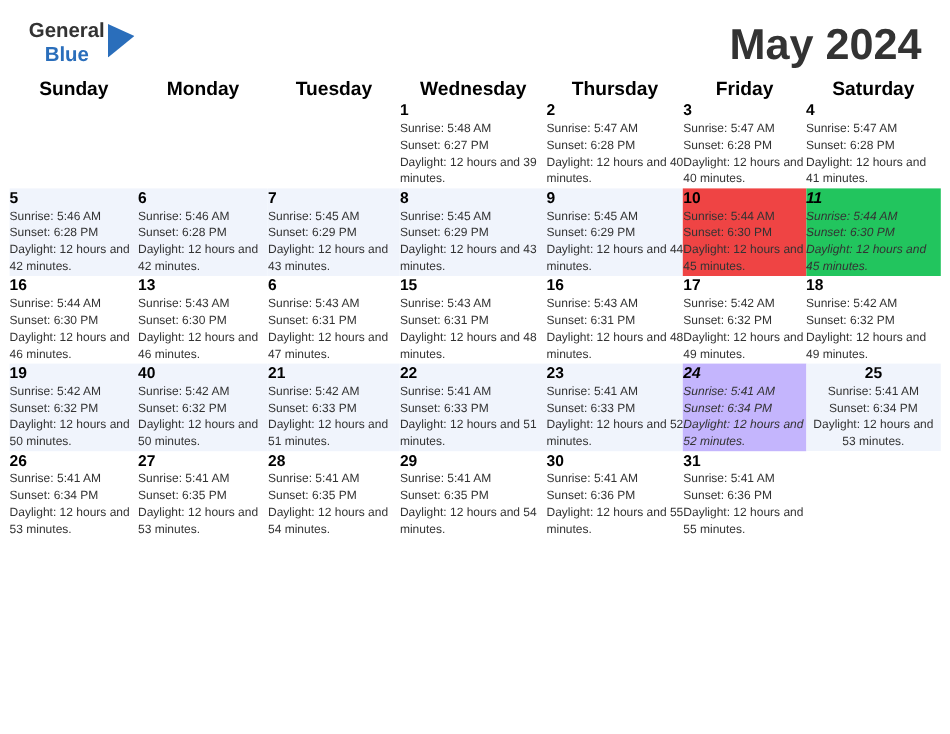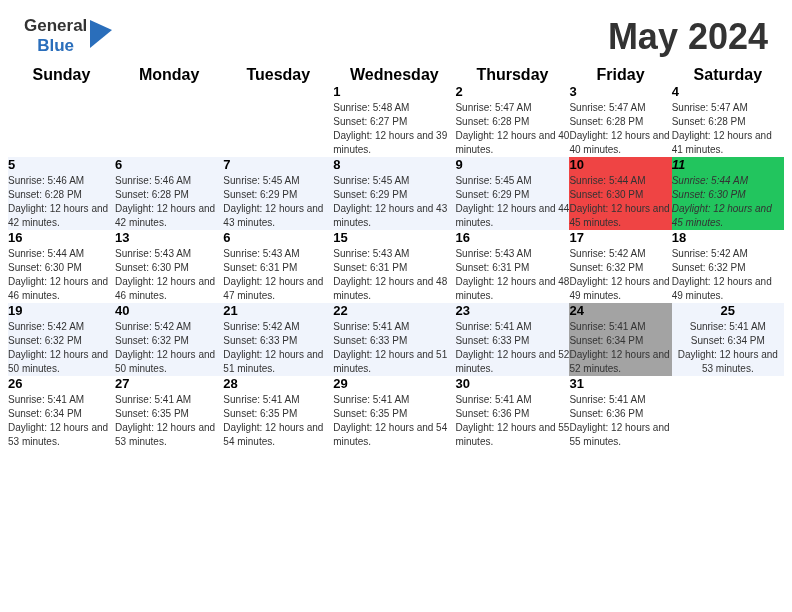--- a/index.html
+++ b/index.html
@@ -232,21 +232,21 @@
             <div class="day-info" style="white-space: pre-line;">Sunrise: 5:41 AM
 Sunset: 6:33 PM
 Daylight: 12 hours and 51 minutes.</div>
           </td>
           <td style="background-color: rgb(240, 244, 252);">
             <span class="day-num">23</span>
             <div class="day-info" style="white-space: pre-line;">Sunrise: 5:41 AM
 Sunset: 6:33 PM
 Daylight: 12 hours and 52 minutes.</div>
           </td>
-          <td style="background-color: #a3a3a3;">
+          <td style="background-color: #c4b5fd; font-style: italic;">
             <span class="day-num">24</span>
             <div class="day-info" style="white-space: pre-line;">Sunrise: 5:41 AM
 Sunset: 6:34 PM
 Daylight: 12 hours and 52 minutes.</div>
           </td>
           <td style="background-color: rgb(240, 244, 252); text-align: center;">
             <span class="day-num">25</span>
             <div class="day-info" style="white-space: pre-line;">Sunrise: 5:41 AM
 Sunset: 6:34 PM
 Daylight: 12 hours and 53 minutes.</div>

